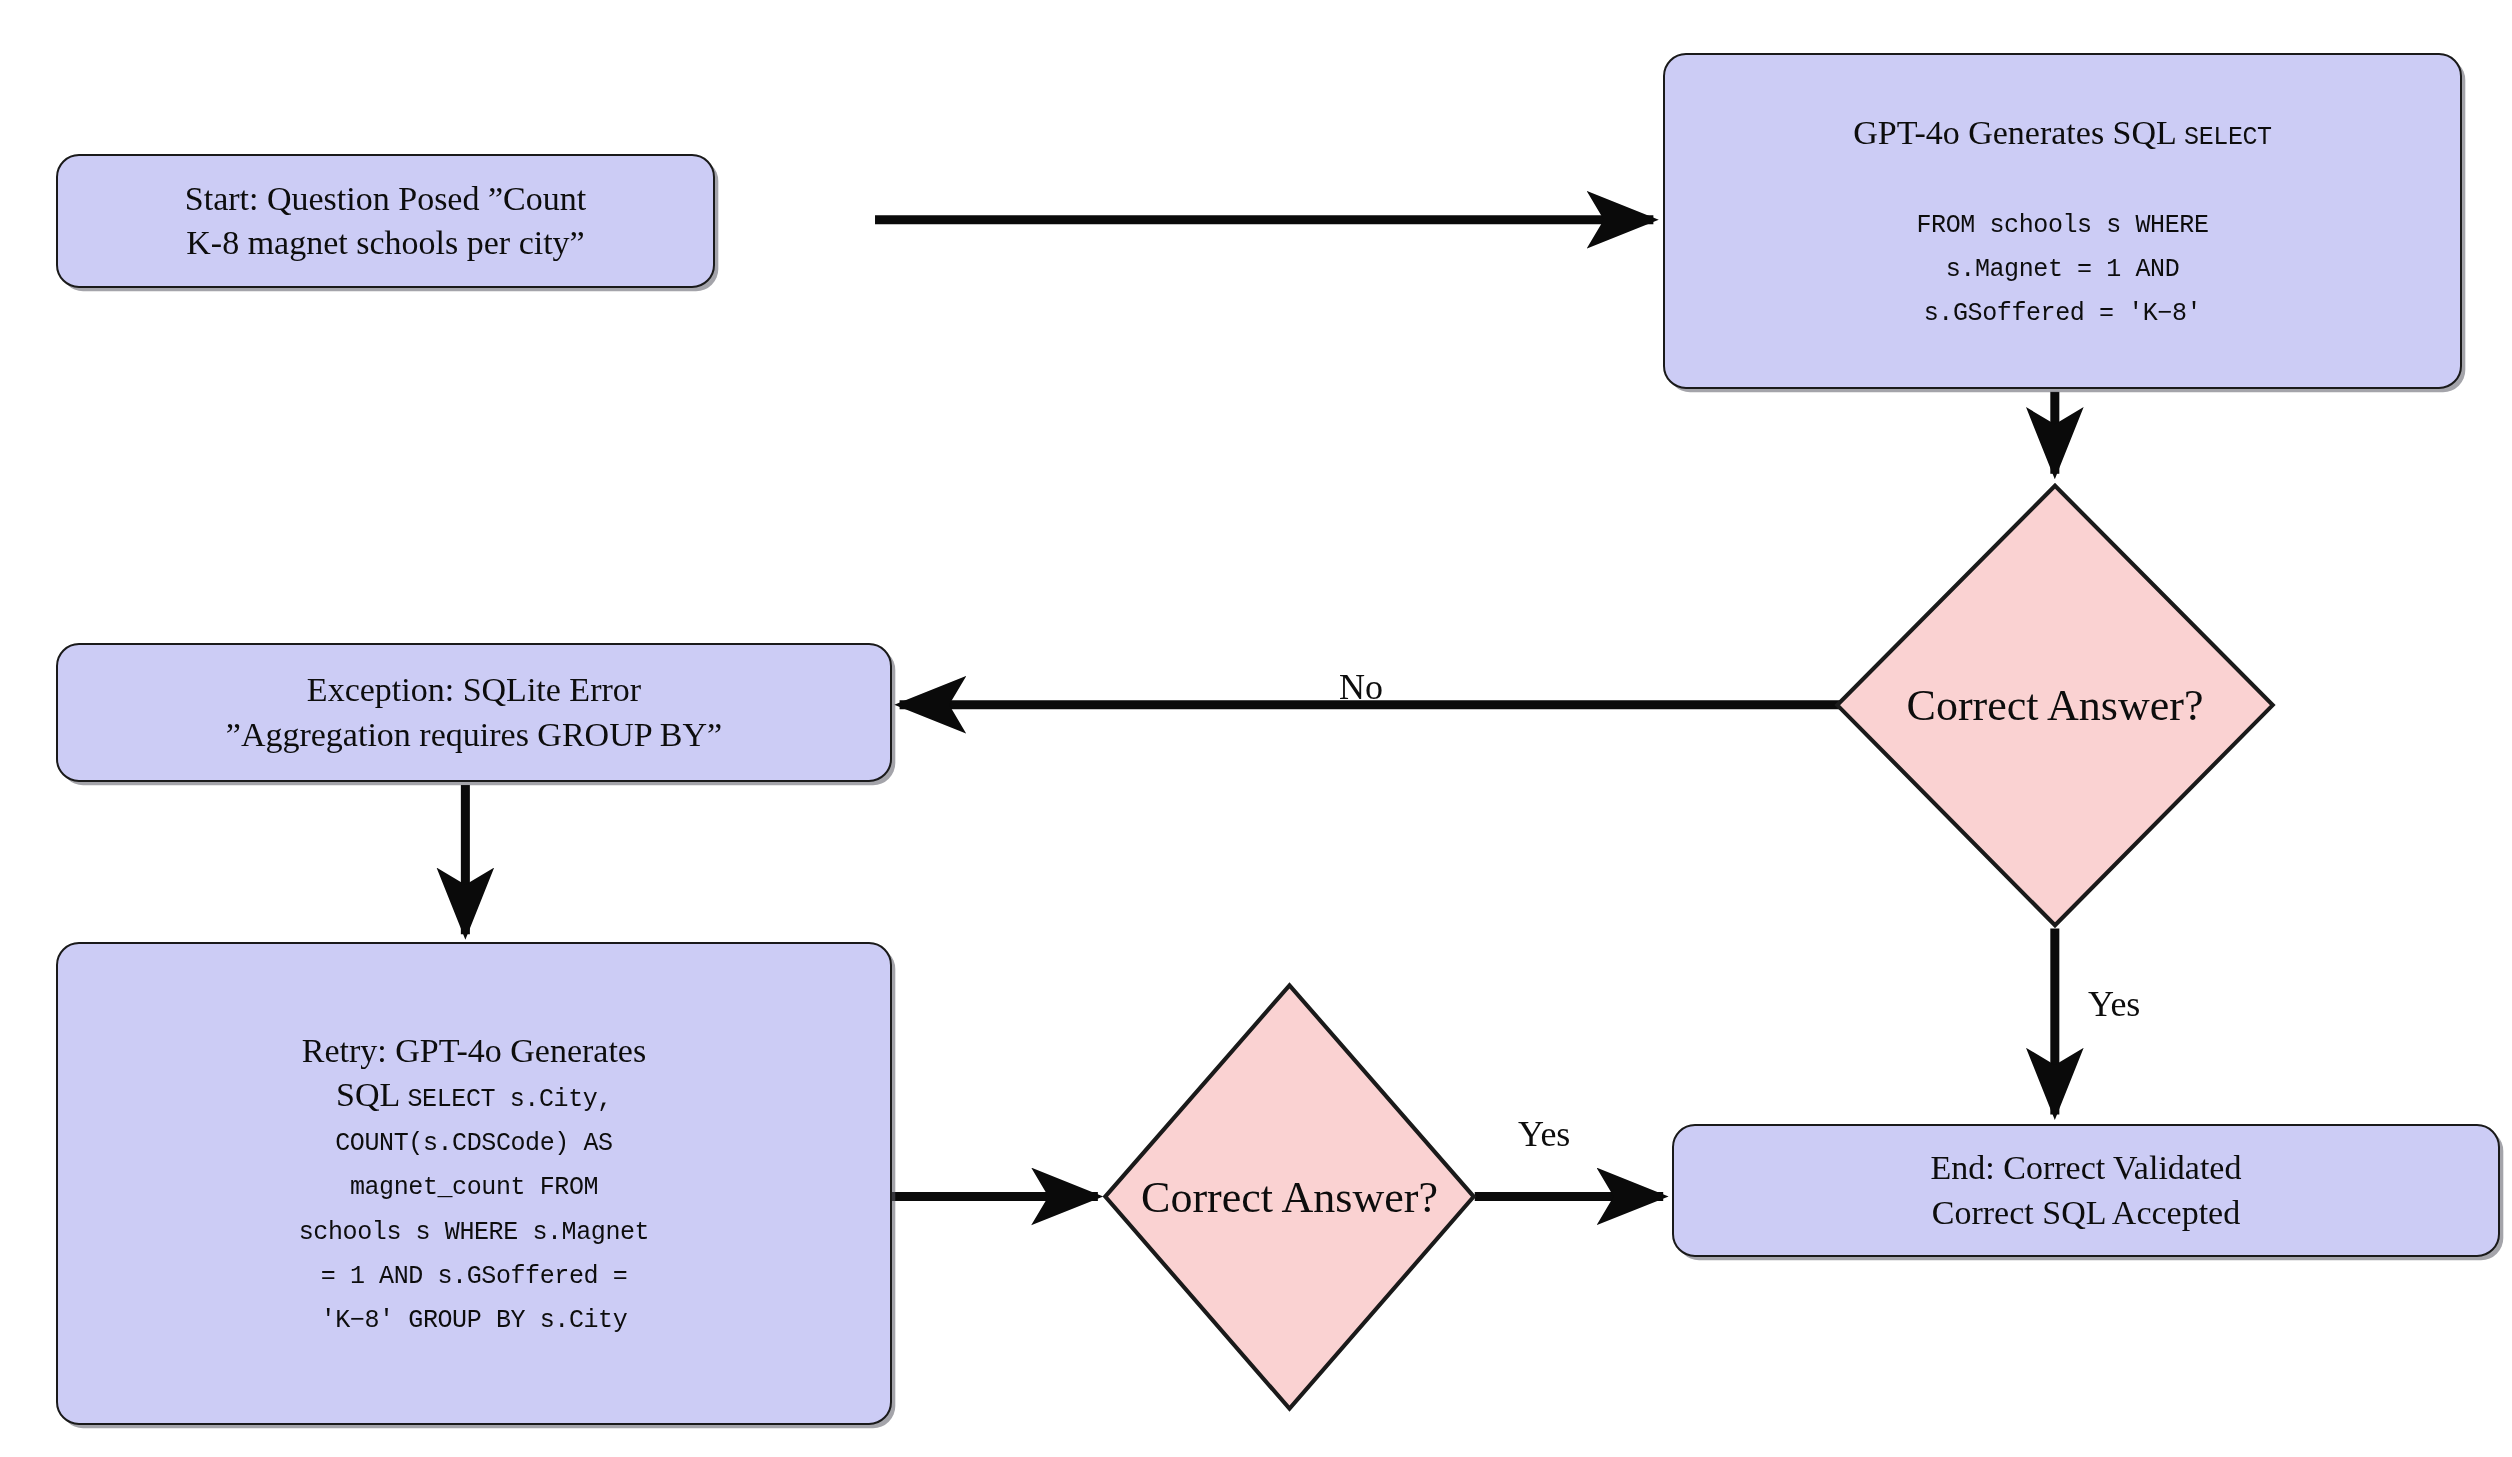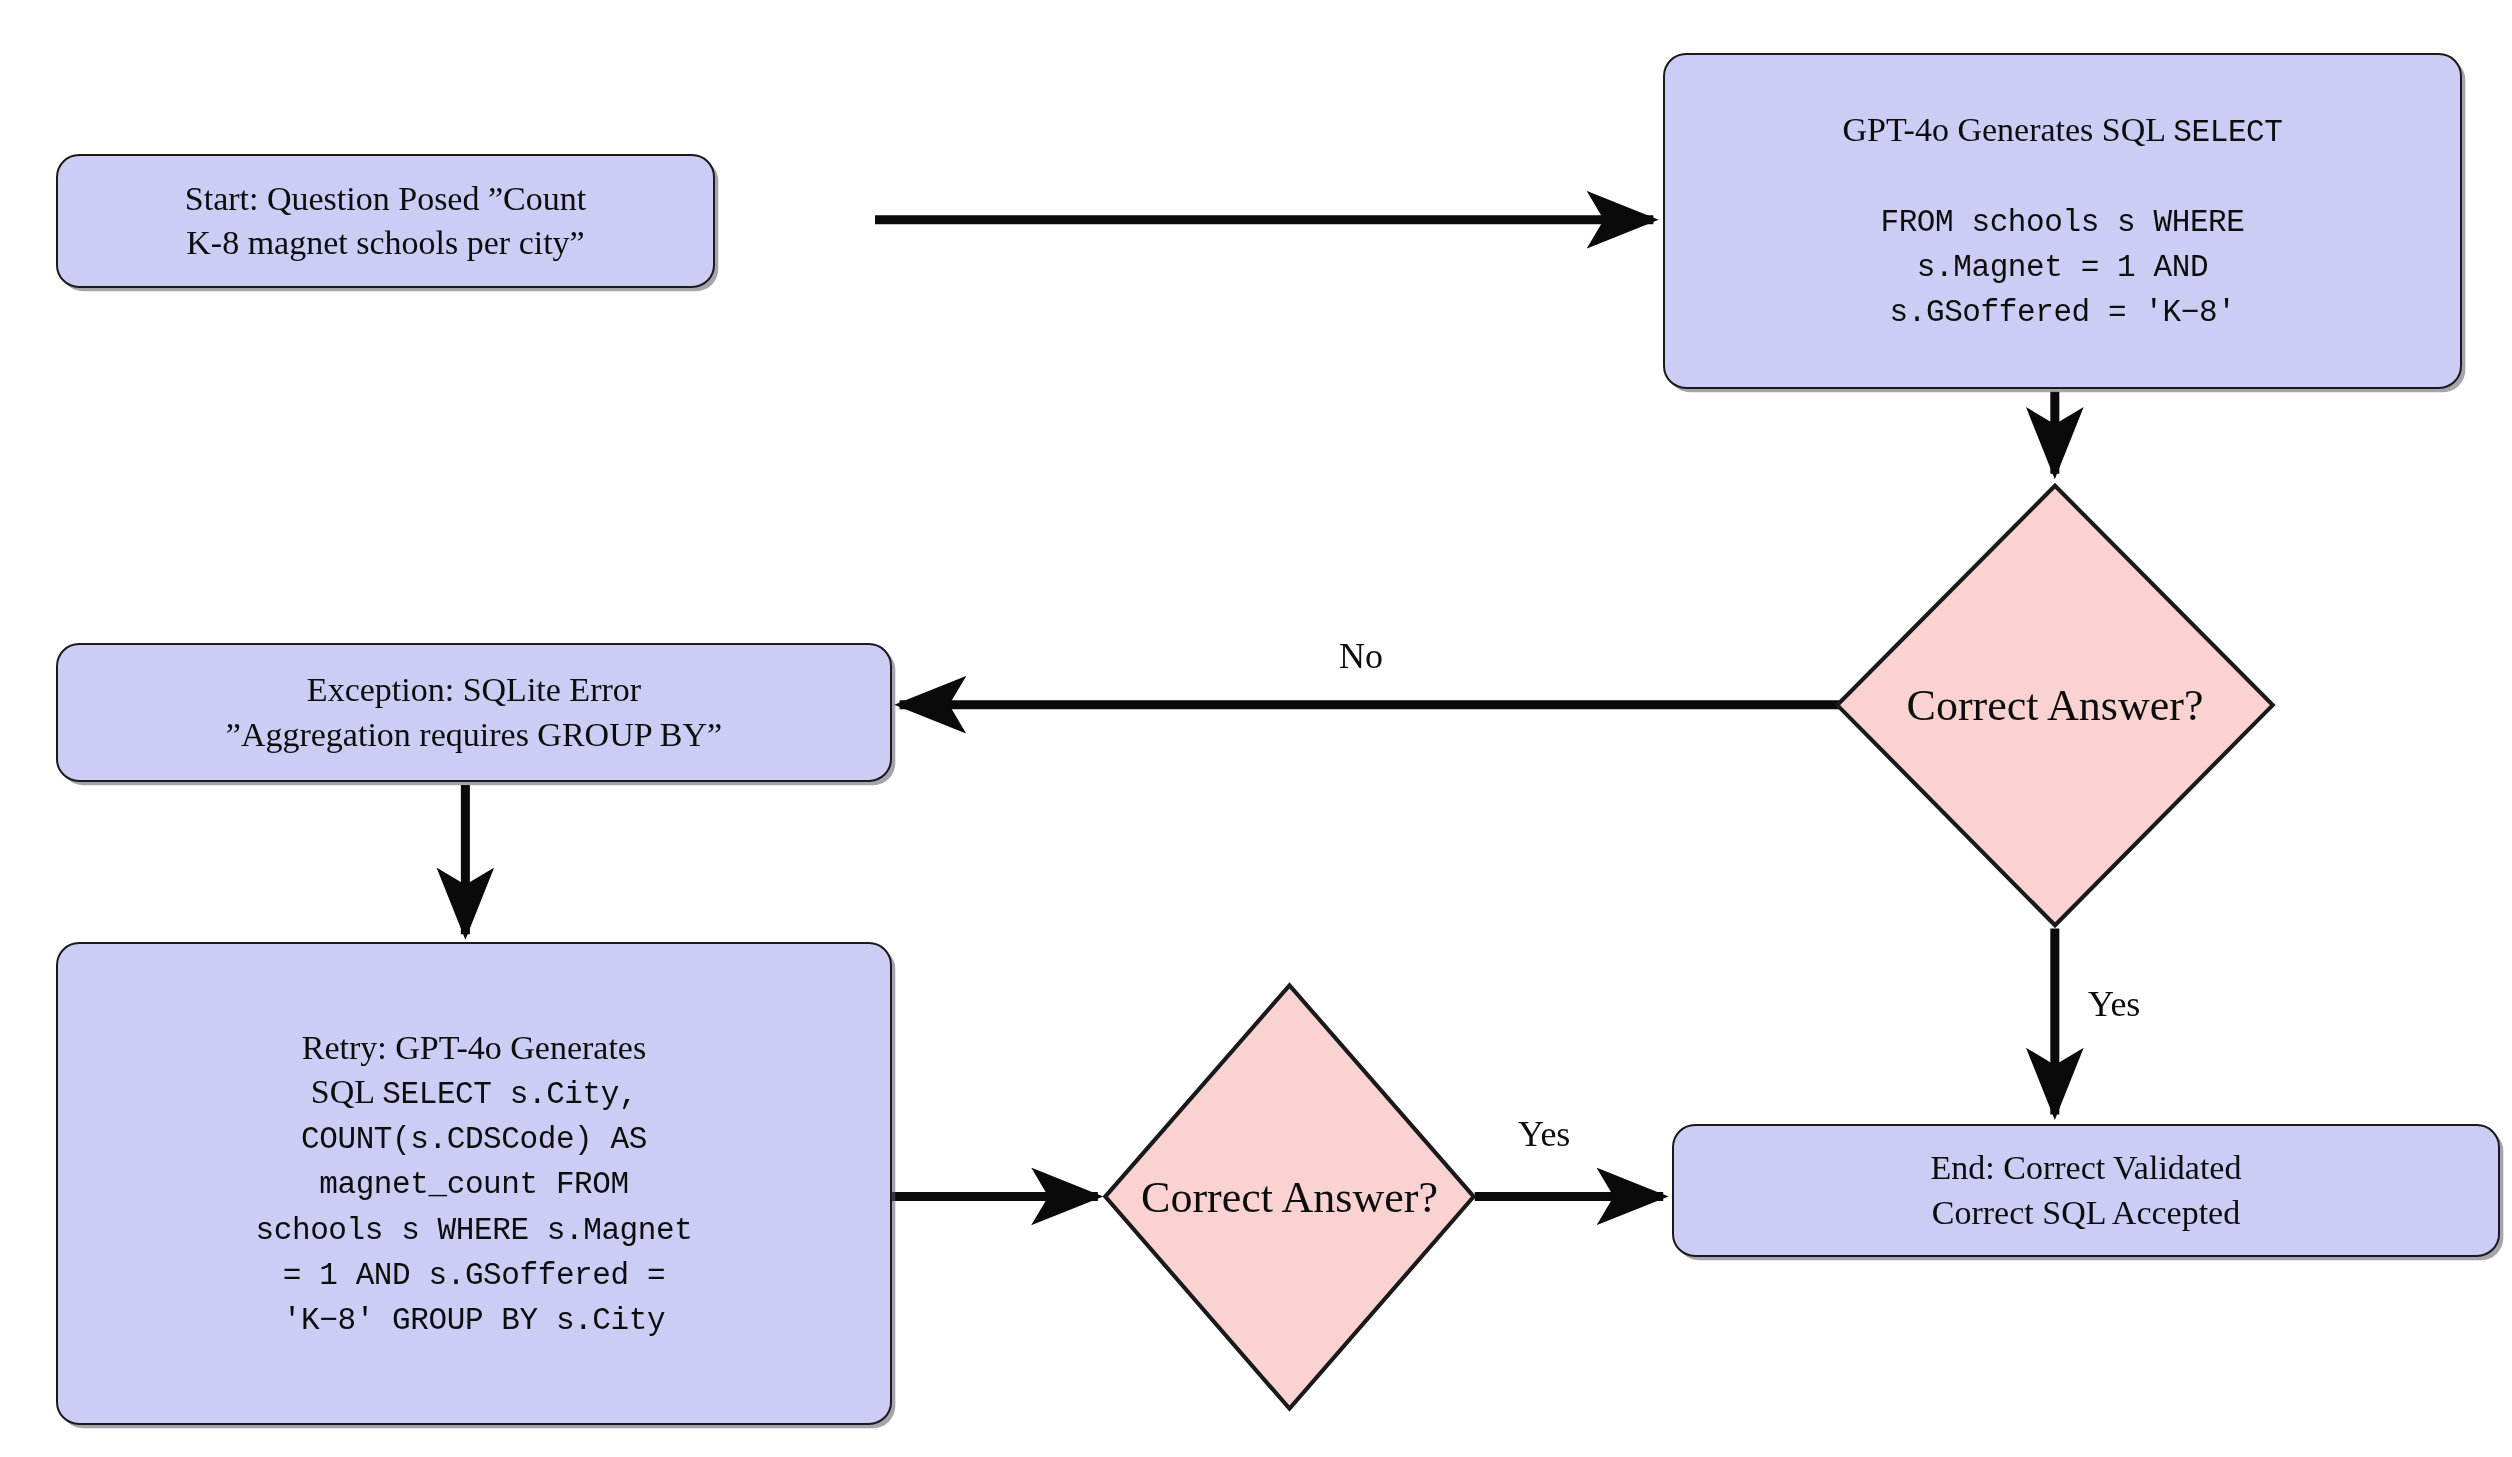--- a/index.html
+++ b/index.html
@@ -7,21 +7,21 @@
        font-family:"Liberation Serif",serif;}
   #stage{position:absolute;left:0;top:0;width:2512px;height:1458px;}
 
   .node{position:absolute;box-sizing:border-box;display:flex;
         align-items:center;justify-content:center;text-align:center;}
 
   .proc{background:#ccccf5;border:2.5px solid #1a1a1a;border-radius:23px;
         box-shadow:4.1px 4.1px 0 -0.8px rgba(90,90,100,.55);}
   .proc .txt{font-family:"Liberation Serif",serif;font-size:34px;
              line-height:1.30;color:#0d0d0d;padding:3.3px 18px;}
-  .mono{font-family:"Liberation Mono",monospace;font-size:31px;
+  .mono{font-family:"Liberation Mono",monospace;font-size:25px;
         letter-spacing:-0.4px;}
 
   .diamond{position:absolute;}
   .diamond svg{display:block;overflow:visible;}
   .dlabel{position:absolute;left:0;top:0;width:100%;height:100%;
           display:flex;align-items:center;justify-content:center;
           font-family:"Liberation Serif",serif;font-size:44px;color:#0d0d0d;
           pointer-events:none;}
 
   .edgelbl{position:absolute;font-family:"Liberation Serif",serif;
@@ -104,20 +104,20 @@
     <div class="dlabel">Correct Answer?</div>
   </div>
 
   <div class="node proc" style="left:1672px;top:1124px;width:828px;height:133px;">
     <div class="txt">
       <span>End: Correct Validated</span><br>
       <span>Correct SQL Accepted</span>
     </div>
   </div>
 
-  <div class="edgelbl" style="left:1339px;top:635px;">No</div>
+  <div class="edgelbl" style="left:1339px;top:666px;">No</div>
 
   <div class="edgelbl" style="left:2088px;top:983px;">Yes</div>
 
   <div class="edgelbl" style="left:1518px;top:1113px;">Yes</div>
 
 </div>
 
 
 </body></html>

